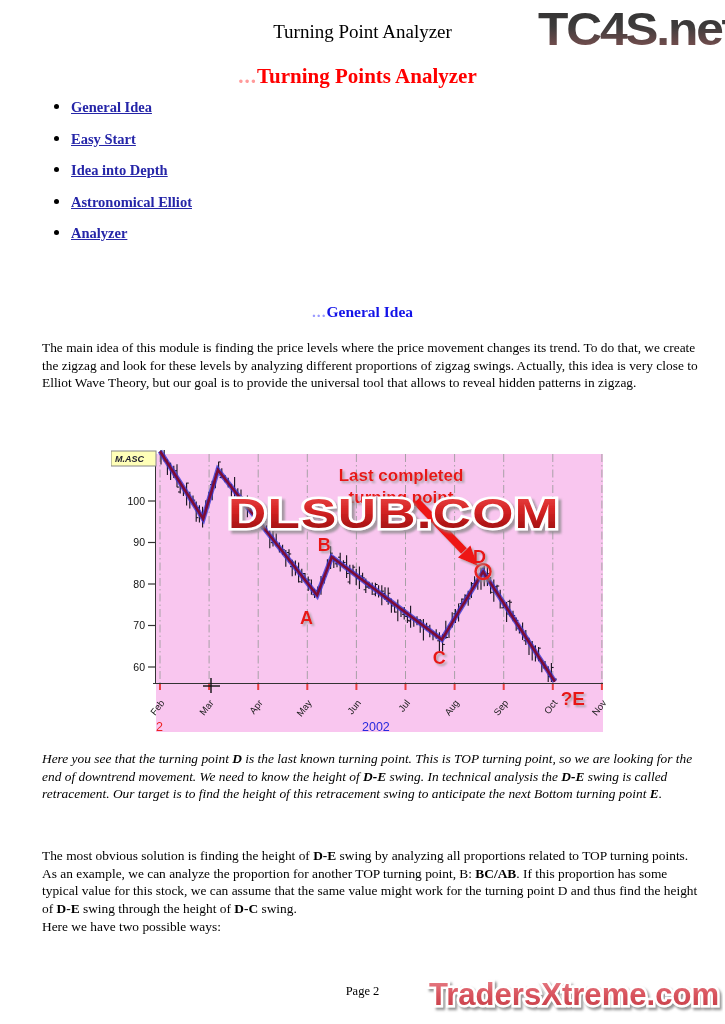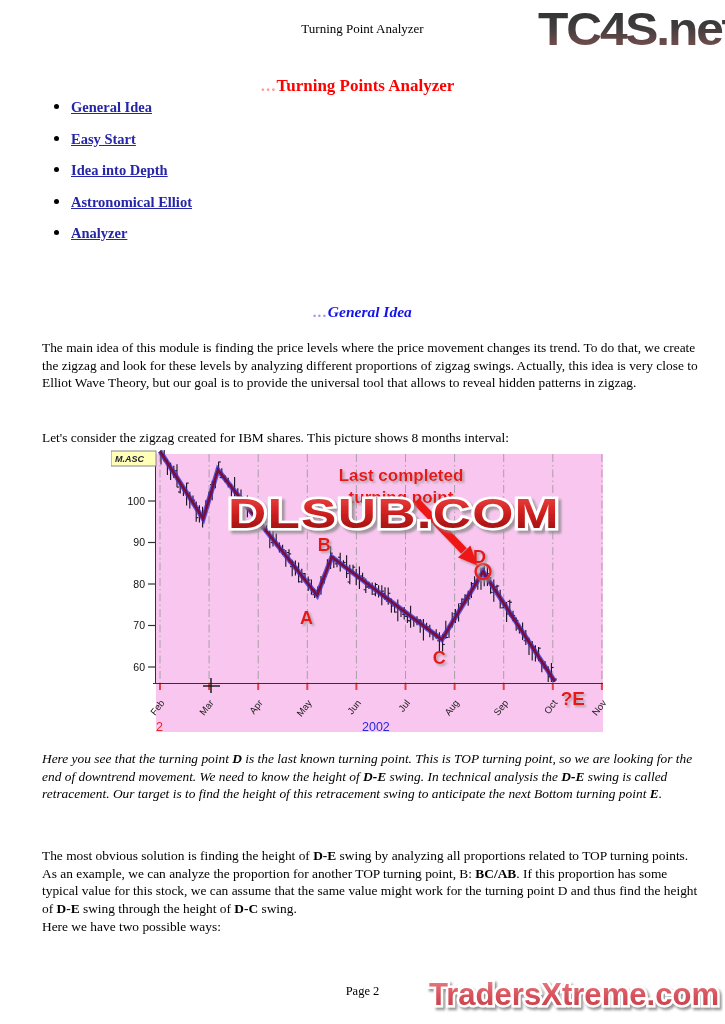--- a/index.html
+++ b/index.html
@@ -1,31 +1,31 @@
 <!DOCTYPE html>
 <html><head>
 <meta charset="utf-8">
 <style>
   html,body{margin:0;padding:0;background:#fff;}
   .page{position:relative;width:725px;height:1024px;background:#ffffff;overflow:hidden;
         font-family:"Liberation Serif",serif;color:#000;}
-  .doc-title{position:absolute;top:21px;left:0;right:0;text-align:center;font-size:13px;}
+  .doc-title{position:absolute;top:21px;left:0;right:0;text-align:center;font-size:19px;}
   .tc4s{position:absolute;top:2px;right:-12px;}
   .main-title{position:absolute;top:64px;left:0;right:10px;text-align:center;
-              font-size:17px;font-weight:bold;color:#ff0000;margin:12px;}
+              font-size:21px;font-weight:bold;color:#ff0000;margin:0;}
   .anchor-dots{font-weight:bold;letter-spacing:1px;}
   .red-dots{color:#ff9a9a;}
   .blue-dots{color:#9a9aff;}
   .toc{position:absolute;top:99px;left:54px;margin:0;padding:0;list-style:none;}
   .toc li{margin-bottom:14.5px;font-size:14.5px;font-weight:bold;}
   .toc .dot{display:inline-block;width:5px;height:5px;background:#000;border-radius:50%;
             margin-right:12px;vertical-align:3px;}
   .toc a{color:#2525a8;text-decoration:underline;cursor:pointer;}
   .section-head{position:absolute;top:303px;left:0;right:0;text-align:center;
-                font-size:15.5px;font-weight:bold;font-style:italic;}
+                font-size:15.5px;font-weight:bold;}
   .section-head a{color:#1414e8;cursor:pointer;text-decoration:none;}
   .body{position:absolute;left:34px;width:662px;margin:8px;font-size:13.4px;line-height:17.7px;}
   #p1{top:331px;} #p2{top:421px;} #p3{top:742px;font-style:italic;} #p4{top:839px;}
   .chart{position:absolute;top:447px;left:111px;width:495px;height:290px;}
   .list-item{position:absolute;top:943px;left:55px;width:640px;font-size:13.4px;line-height:17.7px;}
   .list-item .num{display:inline-block;width:20px;}
   .page-num{position:absolute;top:984px;left:0;right:0;text-align:center;font-size:12.5px;}
   .tx-logo{position:absolute;top:971px;right:2px;}
 </style>
 </head>
@@ -54,21 +54,20 @@
     <li><span class="dot"></span><a>General Idea</a></li>
     <li><span class="dot"></span><a>Easy Start</a></li>
     <li><span class="dot"></span><a>Idea into Depth</a></li>
     <li><span class="dot"></span><a>Astronomical Elliot</a></li>
     <li><span class="dot"></span><a>Analyzer</a></li>
   </ul>
 
   <div class="section-head"><span class="anchor-dots blue-dots">...</span><a>General Idea</a></div>
 
   <p class="body" id="p1"><span>The main idea of this module is finding the price levels where the price movement changes its trend. To do that, we create the zigzag and look for these levels by analyzing different proportions of zigzag swings. Actually, this idea is very close to Elliot Wave Theory, but our goal is to provide the universal tool that allows to reveal hidden patterns in zigzag.</span></p>
-  <p class="body" id="p2"><span>Let's consider the zigzag created for IBM shares. This picture shows 8 months interval:</span></p>
 
   <div class="chart">
     <svg id="chart-svg" width="495" height="290">
       <defs>
         <clipPath id="pc">
             <rect x="45" y="0" width="447" height="236"></rect>
           </clipPath>
         <linearGradient id="wmg" x1="0" y1="0" x2="0" y2="1">
           <stop offset="0" stop-color="#ef4f4f"></stop>
           <stop offset="0.45" stop-color="#d42222"></stop>

